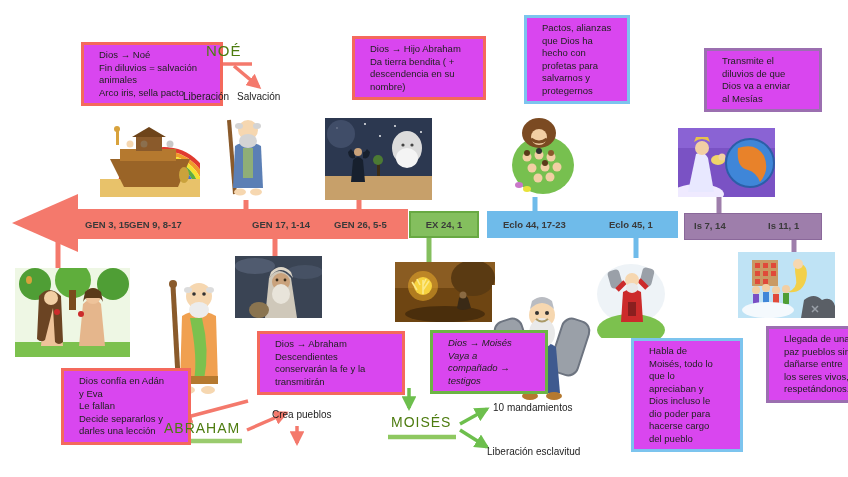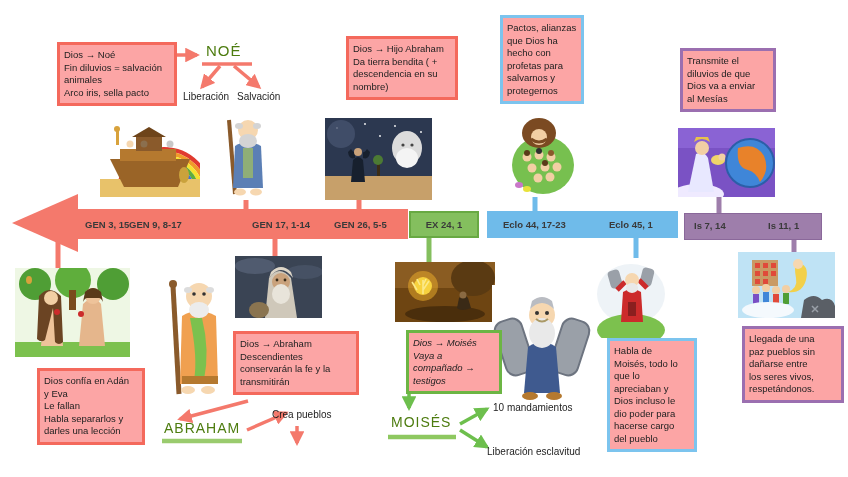--- a/index.html
+++ b/index.html
@@ -5,22 +5,22 @@
   html,body{margin:0;padding:0;background:#fff;}
   .stage{position:relative;width:848px;height:477px;background:#fff;overflow:hidden;
          font-family:"Liberation Sans",sans-serif;color:#222;}
   .overlay{position:absolute;left:0;top:0;z-index:1;pointer-events:none;}
   .pic{position:absolute;z-index:2;}
   .pic svg{display:block;width:100%;height:100%;}
   .seg{position:absolute;z-index:3;}
   .arrow-head{position:absolute;z-index:3;width:0;height:0;
               border-top:29px solid transparent;border-bottom:29px solid transparent;
               border-right:66px solid #f4796c;}
-  .box{position:absolute;z-index:4;background:#fca5a5;border:3px solid #f4695c;
-       padding:4px 4px;font-size:9.5px;line-height:1.32;white-space:pre-line;}
+  .box{position:absolute;z-index:4;background:#d946ef;border:3px solid #f4695c;
+       padding:4px 15px;font-size:9.5px;line-height:1.32;white-space:pre-line;margin-left:24px;}
   .b-blue{border-color:#7cc4ee;}
   .b-purple{border-color:#9b6fb0;}
   .b-green{border-color:#6cb544;}
   .heading{position:absolute;z-index:4;font-size:14px;letter-spacing:1px;color:#4d7c0f;}
   .small-label{position:absolute;z-index:4;font-size:10px;color:#1d1d1d;white-space:nowrap;}
   .tl-label{position:absolute;z-index:4;font-size:9.5px;font-weight:bold;color:#3a3a3a;white-space:nowrap;}
 </style>
 </head>
 <body>
 
@@ -75,38 +75,38 @@
   <span class="tl-label" style="left:409px;top:219px;width:70px;text-align:center;">EX 24, 1</span>
   <span class="tl-label" style="left:503px;top:219px;">Eclo 44, 17-23</span>
   <span class="tl-label" style="left:609px;top:219px;">Eclo 45, 1</span>
   <span class="tl-label" style="left:694px;top:220px;">Is 7, 14</span>
   <span class="tl-label" style="left:768px;top:220px;">Is 11, 1</span>
 
   <div class="box" style="left:57px;top:42px;width:106px;">Dios → Noé
 Fin diluvios = salvación
 animales
 Arco iris, sella pacto</div>
-  <div class="box" style="left:346px;top:36px;width:98px;">Dios → Hijo Abraham
+  <div class="box" style="left:328px;top:36px;width:98px;">Dios → Hijo Abraham
 Da tierra bendita ( +
 descendencia en su
 nombre)</div>
   <div class="box b-blue" style="left:500px;top:15px;width:70px;">Pactos, alianzas
 que Dios ha
 hecho con
 profetas para
 salvarnos y
 protegernos</div>
   <div class="box b-purple" style="left:680px;top:48px;width:82px;">Transmite el
 diluvios de que
 Dios va a enviar
 al Mesías</div>
   <div class="box" style="left:37px;top:368px;width:94px;">Dios confía en Adán
 y Eva
 Le fallan
-Habla separarlos y
+Decide separarlos y
 darles una lección</div>
   <div class="box" style="left:233px;top:331px;width:112px;">Dios → Abraham
 Descendientes
 conservarán la fe y la
 transmitirán</div>
   <div class="box b-green" style="left:406px;top:330px;width:82px;font-style:italic;">Dios → Moisés
 Vaya a
 compañado →
 testigos</div>
   <div class="box b-blue" style="left:607px;top:338px;width:76px;">Habla de

